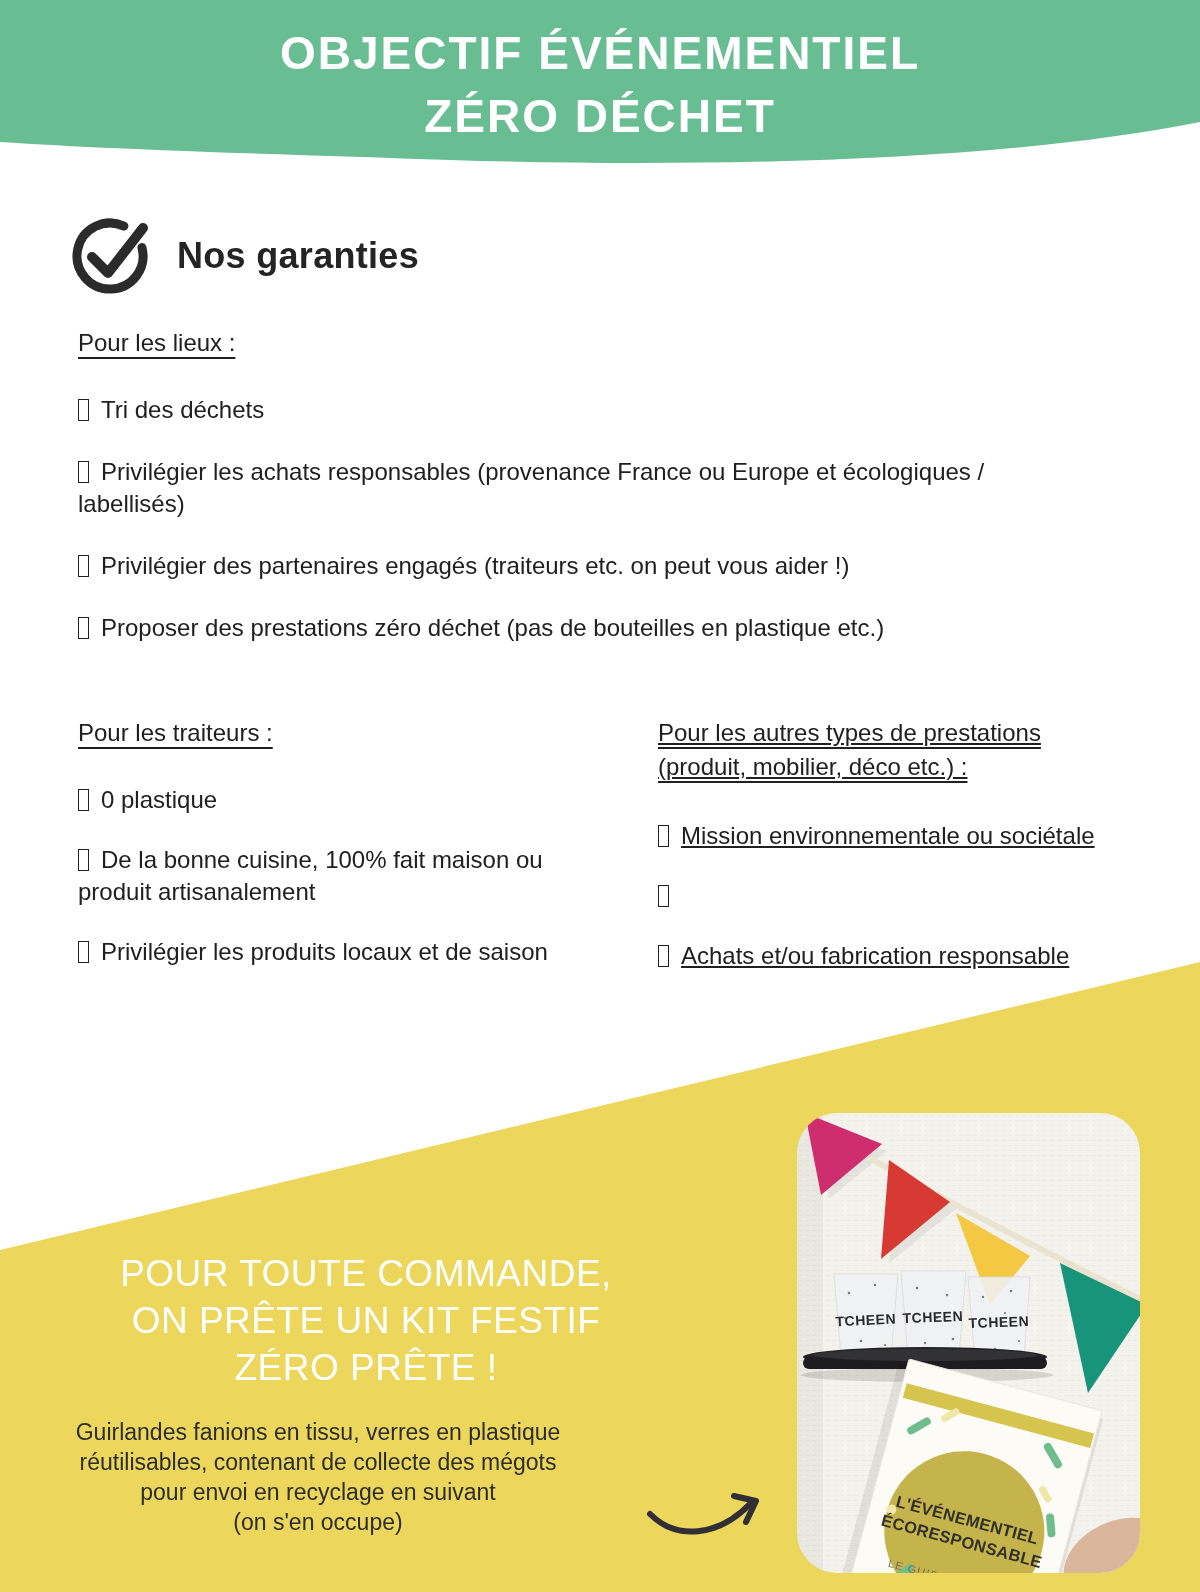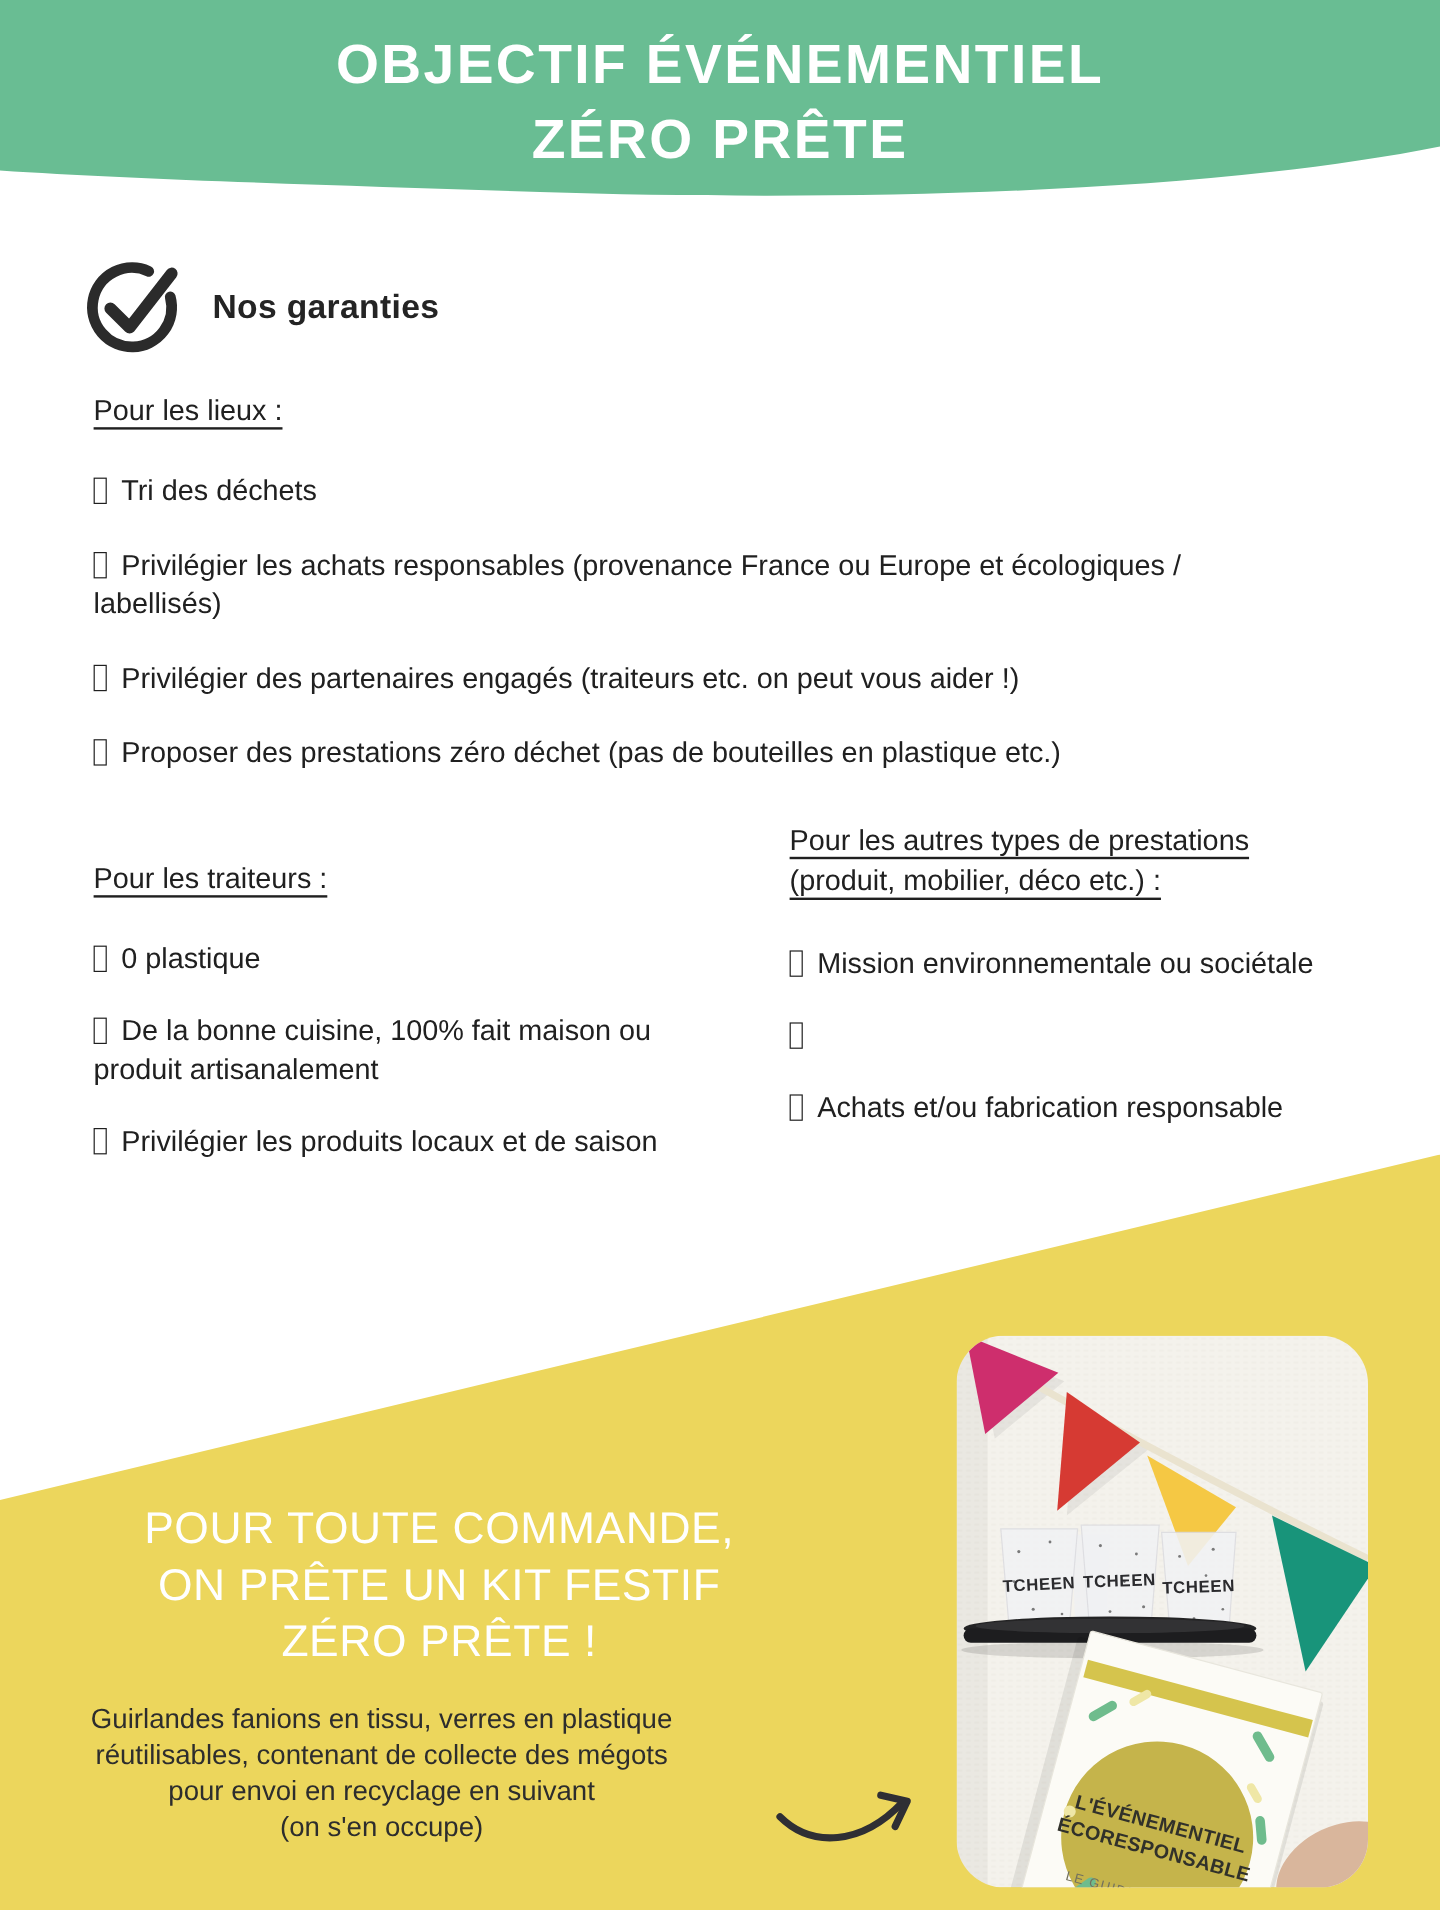--- a/index.html
+++ b/index.html
@@ -10,27 +10,27 @@
   
   .header-svg{position:absolute;top:0;left:0;z-index:3;}
   .page-title{
     position:absolute;top:22px;left:0;width:1200px;z-index:4;text-align:center;
     color:#ffffff;font-weight:bold;font-size:46px;line-height:63px;letter-spacing:2px;
   }
   
   .check-icon{position:absolute;left:65px;top:211px;z-index:3;}
   .guar-heading{
     position:absolute;left:177px;top:211px;height:90px;display:flex;align-items:center;z-index:3;
-    font-size:28px;font-weight:bold;color:#242424;letter-spacing:.3px;
+    font-size:36px;font-weight:bold;color:#242424;letter-spacing:.3px;
   }
   
   .sec{position:absolute;z-index:3;font-size:24px;line-height:32px;color:#202020;}
   .sec-lieux{left:78px;top:326px;width:1015px;}
   .sec-trait{left:78px;top:716px;width:532px;}
-  .sec-autres{left:658px;top:684px;width:492px;}
+  .sec-autres{left:658px;top:716px;width:492px;text-decoration:underline;}
   .sec-title{
     font-size:24px;line-height:34px;text-decoration:underline;
     text-underline-offset:6px;text-decoration-thickness:2px;
   }
   .sec-lieux .sec-title,.sec-trait .sec-title{margin-bottom:34px;}
   .sec-autres .titlewrap{margin-bottom:36px;}
   .item{margin-bottom:28px;}
   .sec-lieux .item{margin-bottom:30px;}
   .tofu{
     display:inline-block;width:9px;height:20px;border:1.5px solid #202020;
@@ -60,21 +60,21 @@
 </head>
 <body>
 
 <div class="page">
 
   <svg class="header-svg" width="1200" height="180" viewBox="0 0 1200 180">
     <path d="M0,0 H1200 V122 C1000,162 700,168 450,160 C300,155 120,150 0,142 Z" fill="#69bd93"></path>
   </svg>
   <div class="page-title">
     <div>OBJECTIF ÉVÉNEMENTIEL</div>
-    <div>ZÉRO PRÊTE</div>
+    <div>ZÉRO DÉCHET</div>
   </div>
 
   <svg class="check-icon" width="90" height="90" viewBox="0 0 90 90">
     <path d="M76.9,36.5 A33,33 0 1 1 58.9,15.1" fill="none" stroke="#2b2b2b" stroke-width="9" stroke-linecap="round"></path>
     <path d="M27,46 L43,62 L78,17" fill="none" stroke="#2b2b2b" stroke-width="10" stroke-linecap="round" stroke-linejoin="round"></path>
   </svg>
   <div class="guar-heading">Nos garanties</div>
 
   <div class="sec sec-lieux">
     <div class="sec-title">Pour les lieux :</div>

